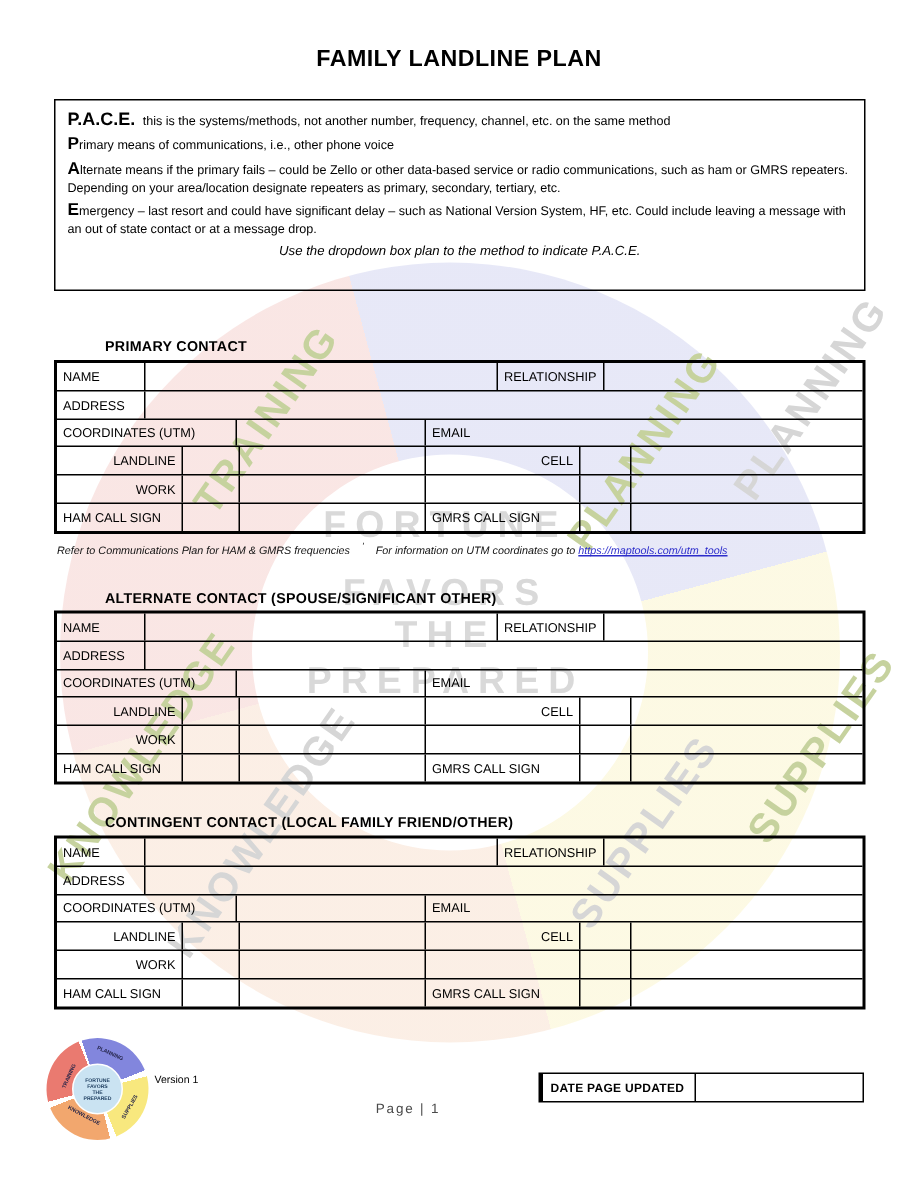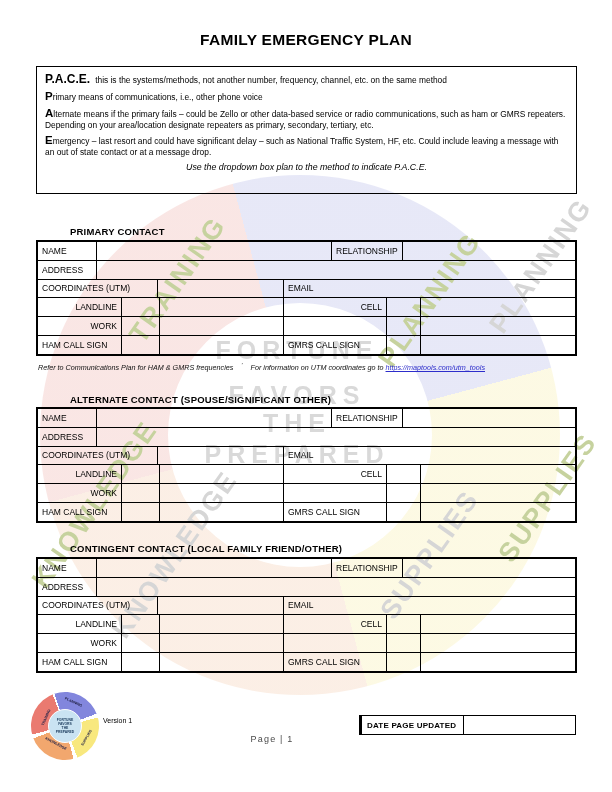--- a/index.html
+++ b/index.html
@@ -85,34 +85,34 @@
     <div class="wm-diag wm-green" style="left:95px;top:505px;">KNOWLEDGE</div>
     <div class="wm-diag wm-grey" style="left:175px;top:555px;">KNOWLEDGE</div>
     <div class="wm-diag wm-grey" style="left:430px;top:555px;">SUPPLIES</div>
     <div class="wm-diag wm-green" style="left:548px;top:498px;">SUPPLIES</div>
     <div class="wm-center" style="top:336px;">FORTUNE</div>
     <div class="wm-center" style="top:381px;">FAVORS</div>
     <div class="wm-center" style="top:409px;">THE</div>
     <div class="wm-center" style="top:440px;">PREPARED</div>
   </div>
 
-  <div id="title" class="ct">FAMILY EMERGENCY PLAN</div>
+  <div id="title" class="ct">FAMILY LANDLINE PLAN</div>
 
   <div id="pacebox" class="ct">
     <div>
       <span class="pace-head">P.A.C.E.</span><span>this is the systems/methods, not another number, frequency, channel, etc. on the same method</span>
     </div>
     <div class="pace-p">
       <span class="lead">P</span><span>rimary means of communications, i.e., other phone voice</span>
     </div>
     <div class="pace-p">
       <span class="lead">A</span><span>lternate means if the primary fails – could be Zello or other data-based service or radio communications, such as ham or GMRS repeaters. Depending on your area/location designate repeaters as primary, secondary, tertiary, etc.</span>
     </div>
     <div class="pace-p">
-      <span class="lead">E</span><span>mergency – last resort and could have significant delay – such as National Traffic System, HF, etc.  Could include leaving a message with an out of state contact or at a message drop.</span>
+      <span class="lead">E</span><span>mergency – last resort and could have significant delay – such as National Version System, HF, etc.  Could include leaving a message with an out of state contact or at a message drop.</span>
     </div>
     <div class="pace-note">Use the dropdown box plan to the method to indicate P.A.C.E.</div>
   </div>
 
 
   <div class="ct sec-title" style="top:226px;">PRIMARY CONTACT</div>
   <div class="ct ctable" id="table-primary" style="top:240px;">
       <div class="trow">
         <div class="tcell" style="flex-basis: 59px;">
           <span>NAME</span>

